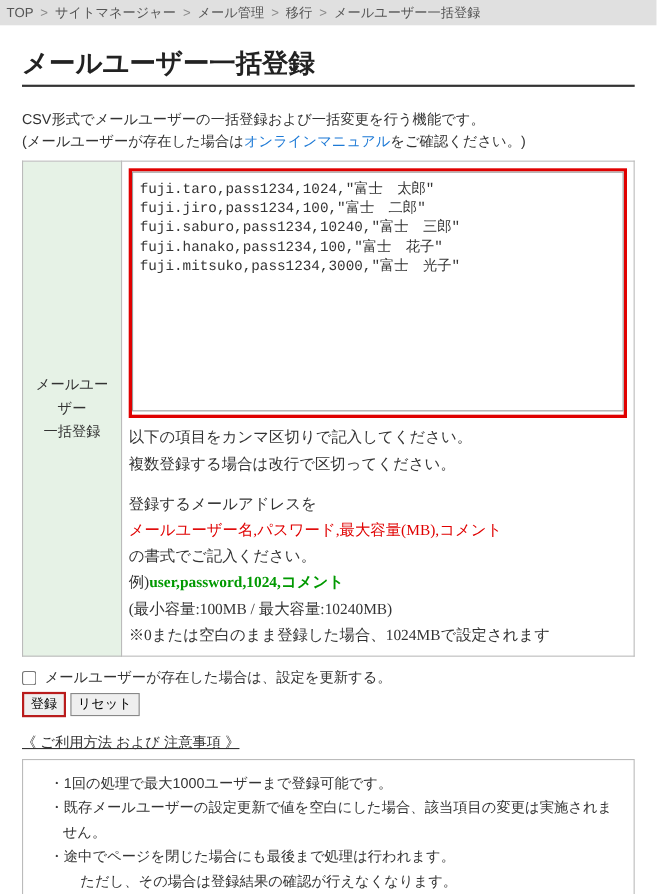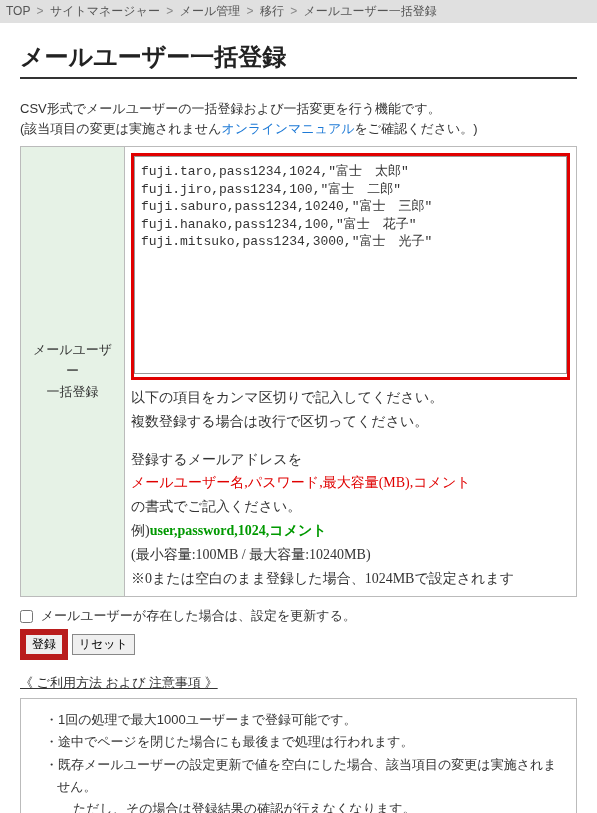--- a/index.html
+++ b/index.html
@@ -43,21 +43,21 @@
       width: 100%;
     }
     table.form-table td {
       border: 1px solid #bbb;
       vertical-align: middle;
       padding: 6px;
     }
     td.label-cell {
       background: #e6f2e6;
       text-align: center;
-      width: 104px;
+      width: 90px;
       font-size: 13px;
       color: #333;
       line-height: 1.6;
     }
     td.content-cell {
       background: #fff;
       padding: 8px 8px 10px 8px;
     }
     .textarea-frame {
       border: 3px solid #e00000;
@@ -94,21 +94,21 @@
     .checkbox-row input { vertical-align: middle; margin-right: 4px; }
     .btn {
       font-size: 12px;
       padding: 1px 6px;
       border: 1px solid #888;
       background: #efefef;
       cursor: pointer;
       font-family: inherit;
     }
     .btn.primary {
-      border: 6px solid #b91c1c;
+      border: 2px solid #b91c1c;
       padding: 1px 6px;
     }
     .notes-title {
       margin: 14px 20px 6px 20px;
       font-size: 13px;
       text-decoration: underline;
     }
     .notes-box {
       margin: 0 20px 20px 20px;
       border: 1px solid #bbb;
@@ -147,21 +147,21 @@
   <span class="sep">&gt;</span>
   <span class="link">メールユーザー一括登録</span>
 </div>
 
 <div class="title-wrap">
   <h1 class="page-title">メールユーザー一括登録</h1>
 </div>
 
 <div class="desc">
   <span>CSV形式でメールユーザーの一括登録および一括変更を行う機能です。</span><br>
-  <span>(該当項目の変更は実施されません</span><a href="#">オンラインマニュアル</a><span>をご確認ください。)</span>
+  <span>(メールユーザーが存在した場合は</span><a href="#">オンラインマニュアル</a><span>をご確認ください。)</span>
 </div>
 
 <div class="main-box">
   <table class="form-table">
     <tbody>
         <tr>
       <td class="label-cell">
         <span>メールユーザー</span><br>
         <span>一括登録</span>
       </td>
@@ -197,18 +197,18 @@
     <label for="upd">メールユーザーが存在した場合は、設定を更新する。</label>
   </div>
   <button class="btn primary">登録</button>
   <button class="btn">リセット</button>
 </div>
 
 <div class="notes-title">《 ご利用方法 および 注意事項 》</div>
 <div class="notes-box">
   <ul>
     <li>1回の処理で最大1000ユーザーまで登録可能です。</li>
+    <li>既存メールユーザーの設定更新で値を空白にした場合、該当項目の変更は実施されません。</li>
     <li>途中でページを閉じた場合にも最後まで処理は行われます。</li>
-    <li>既存メールユーザーの設定更新で値を空白にした場合、該当項目の変更は実施されません。</li>
     <li class="indent">ただし、その場合は登録結果の確認が行えなくなります。</li>
 
   </ul>
 </div>
 
 </body></html>

